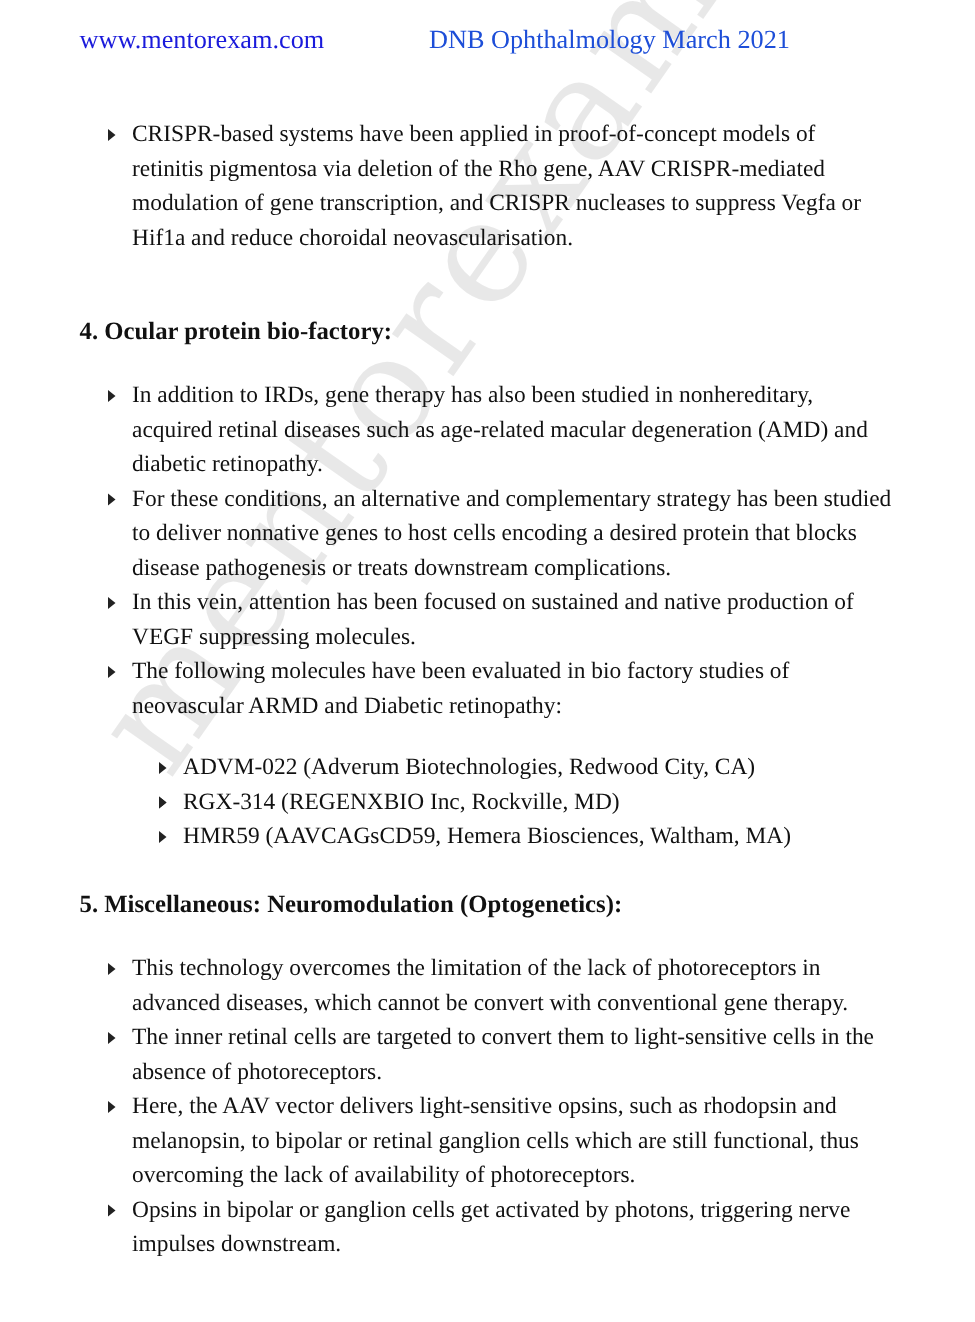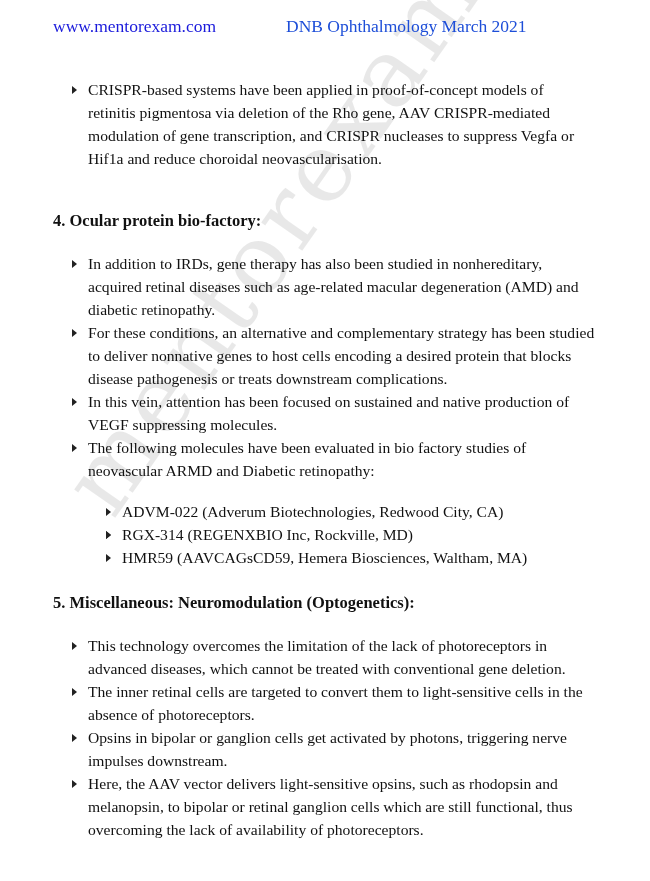--- a/index.html
+++ b/index.html
@@ -71,20 +71,20 @@
           <li><span class="bullet"></span><span>ADVM-022 (Adverum Biotechnologies, Redwood City, CA)</span></li>
           <li><span class="bullet"></span></li>
           <li><span class="bullet"></span><span>RGX-314 (REGENXBIO Inc, Rockville, MD)</span></li>
           <li><span class="bullet"></span><span>HMR59 (AAVCAGsCD59, Hemera Biosciences, Waltham, MA)</span></li>
         </ul>
       </li>
     </ul>
 
     <h2 class="sec5-head">5. Miscellaneous: Neuromodulation (Optogenetics):</h2>
     <ul class="sec5-list">
-      <li><span class="bullet"></span><span>This technology overcomes the limitation of the lack of photoreceptors in advanced diseases, which cannot be treated with conventional gene deletion.</span></li>
+      <li><span class="bullet"></span><span>This technology overcomes the limitation of the lack of photoreceptors in advanced diseases, which cannot be convert with conventional gene therapy.</span></li>
       <li><span class="bullet"></span><span>The inner retinal cells are targeted to convert them to light-sensitive cells in the absence of photoreceptors.</span></li>
+      <li><span class="bullet"></span><span>Here, the AAV vector delivers light-sensitive opsins, such as rhodopsin and melanopsin, to bipolar or retinal ganglion cells which are still functional, thus overcoming the lack of availability of photoreceptors.</span></li>
       <li><span class="bullet"></span><span>Opsins in bipolar or ganglion cells get activated by photons, triggering nerve impulses downstream.</span></li>
-      <li><span class="bullet"></span><span>Here, the AAV vector delivers light-sensitive opsins, such as rhodopsin and melanopsin, to bipolar or retinal ganglion cells which are still functional, thus overcoming the lack of availability of photoreceptors.</span></li>
     </ul>
 
   </div>
 </div>
 
 </body></html>

